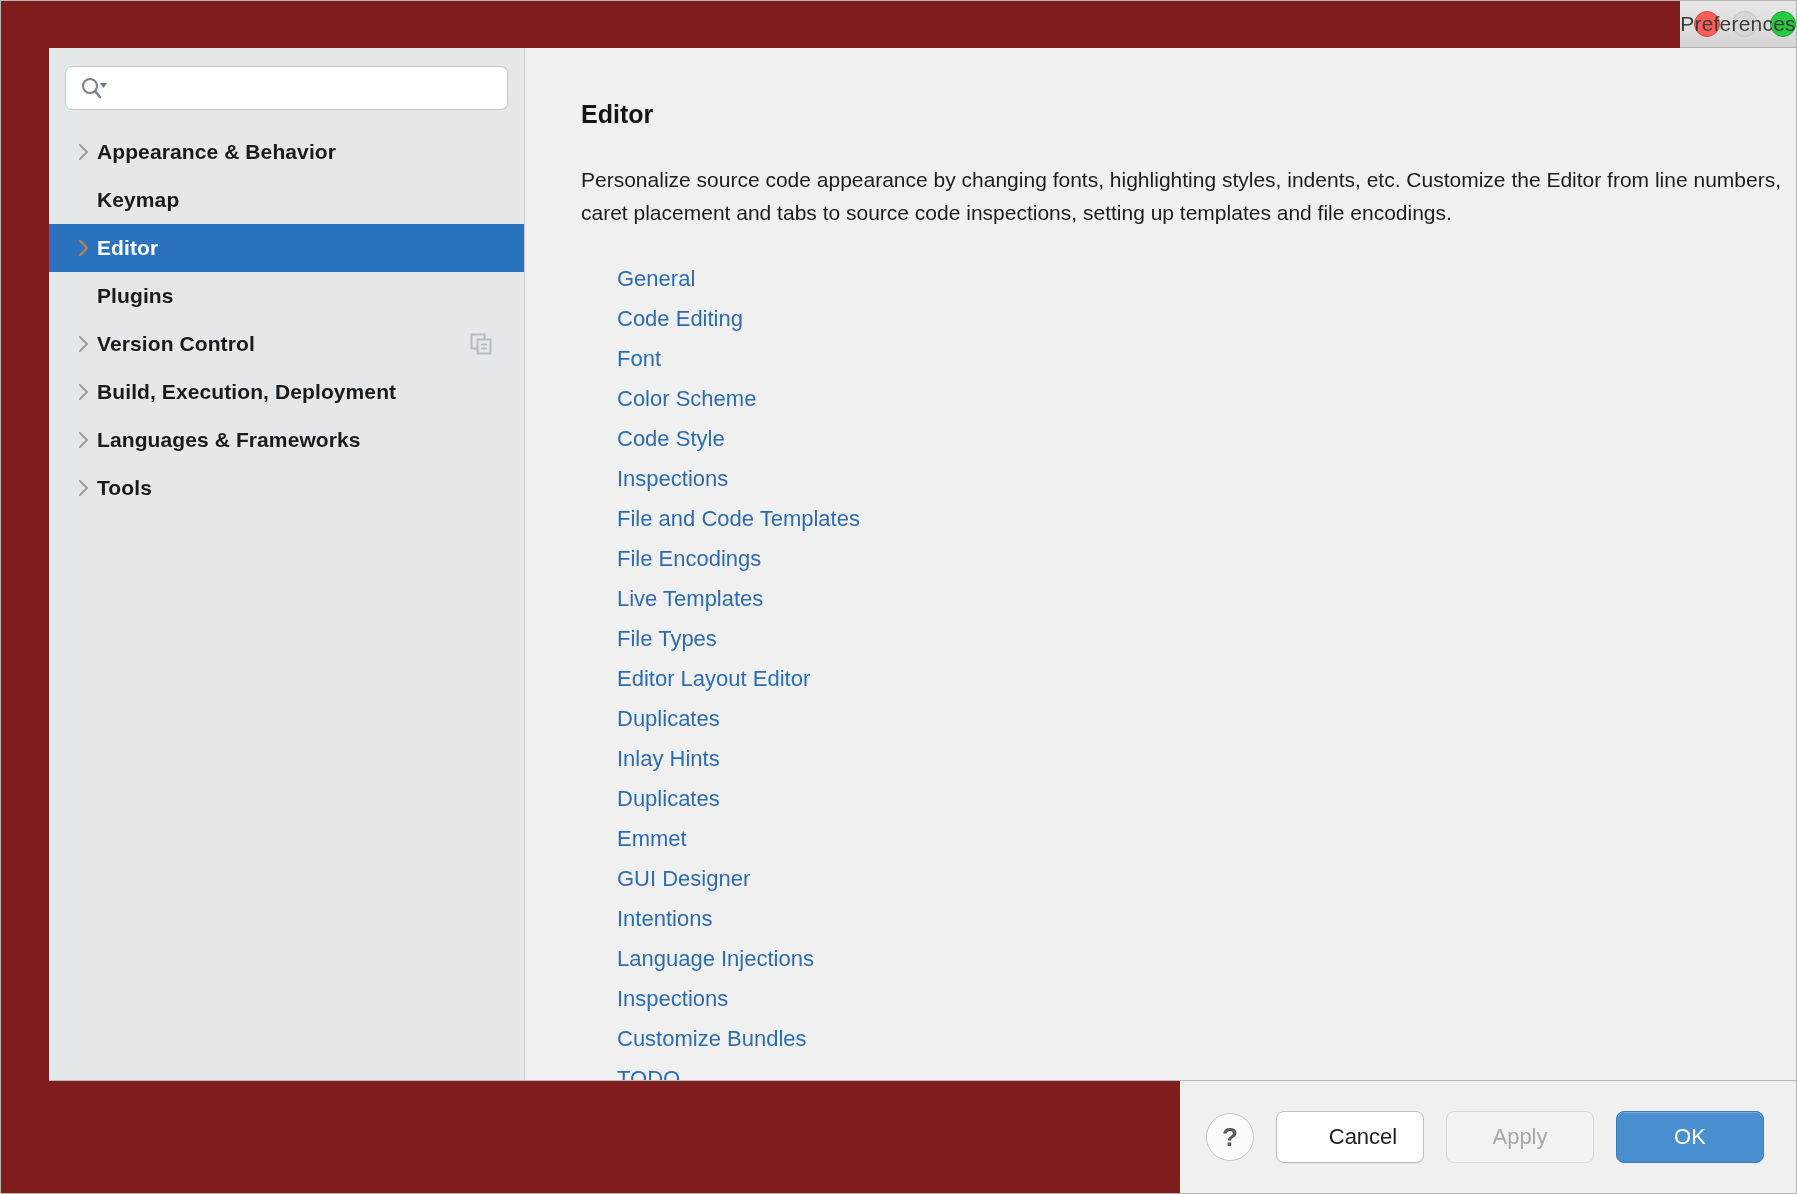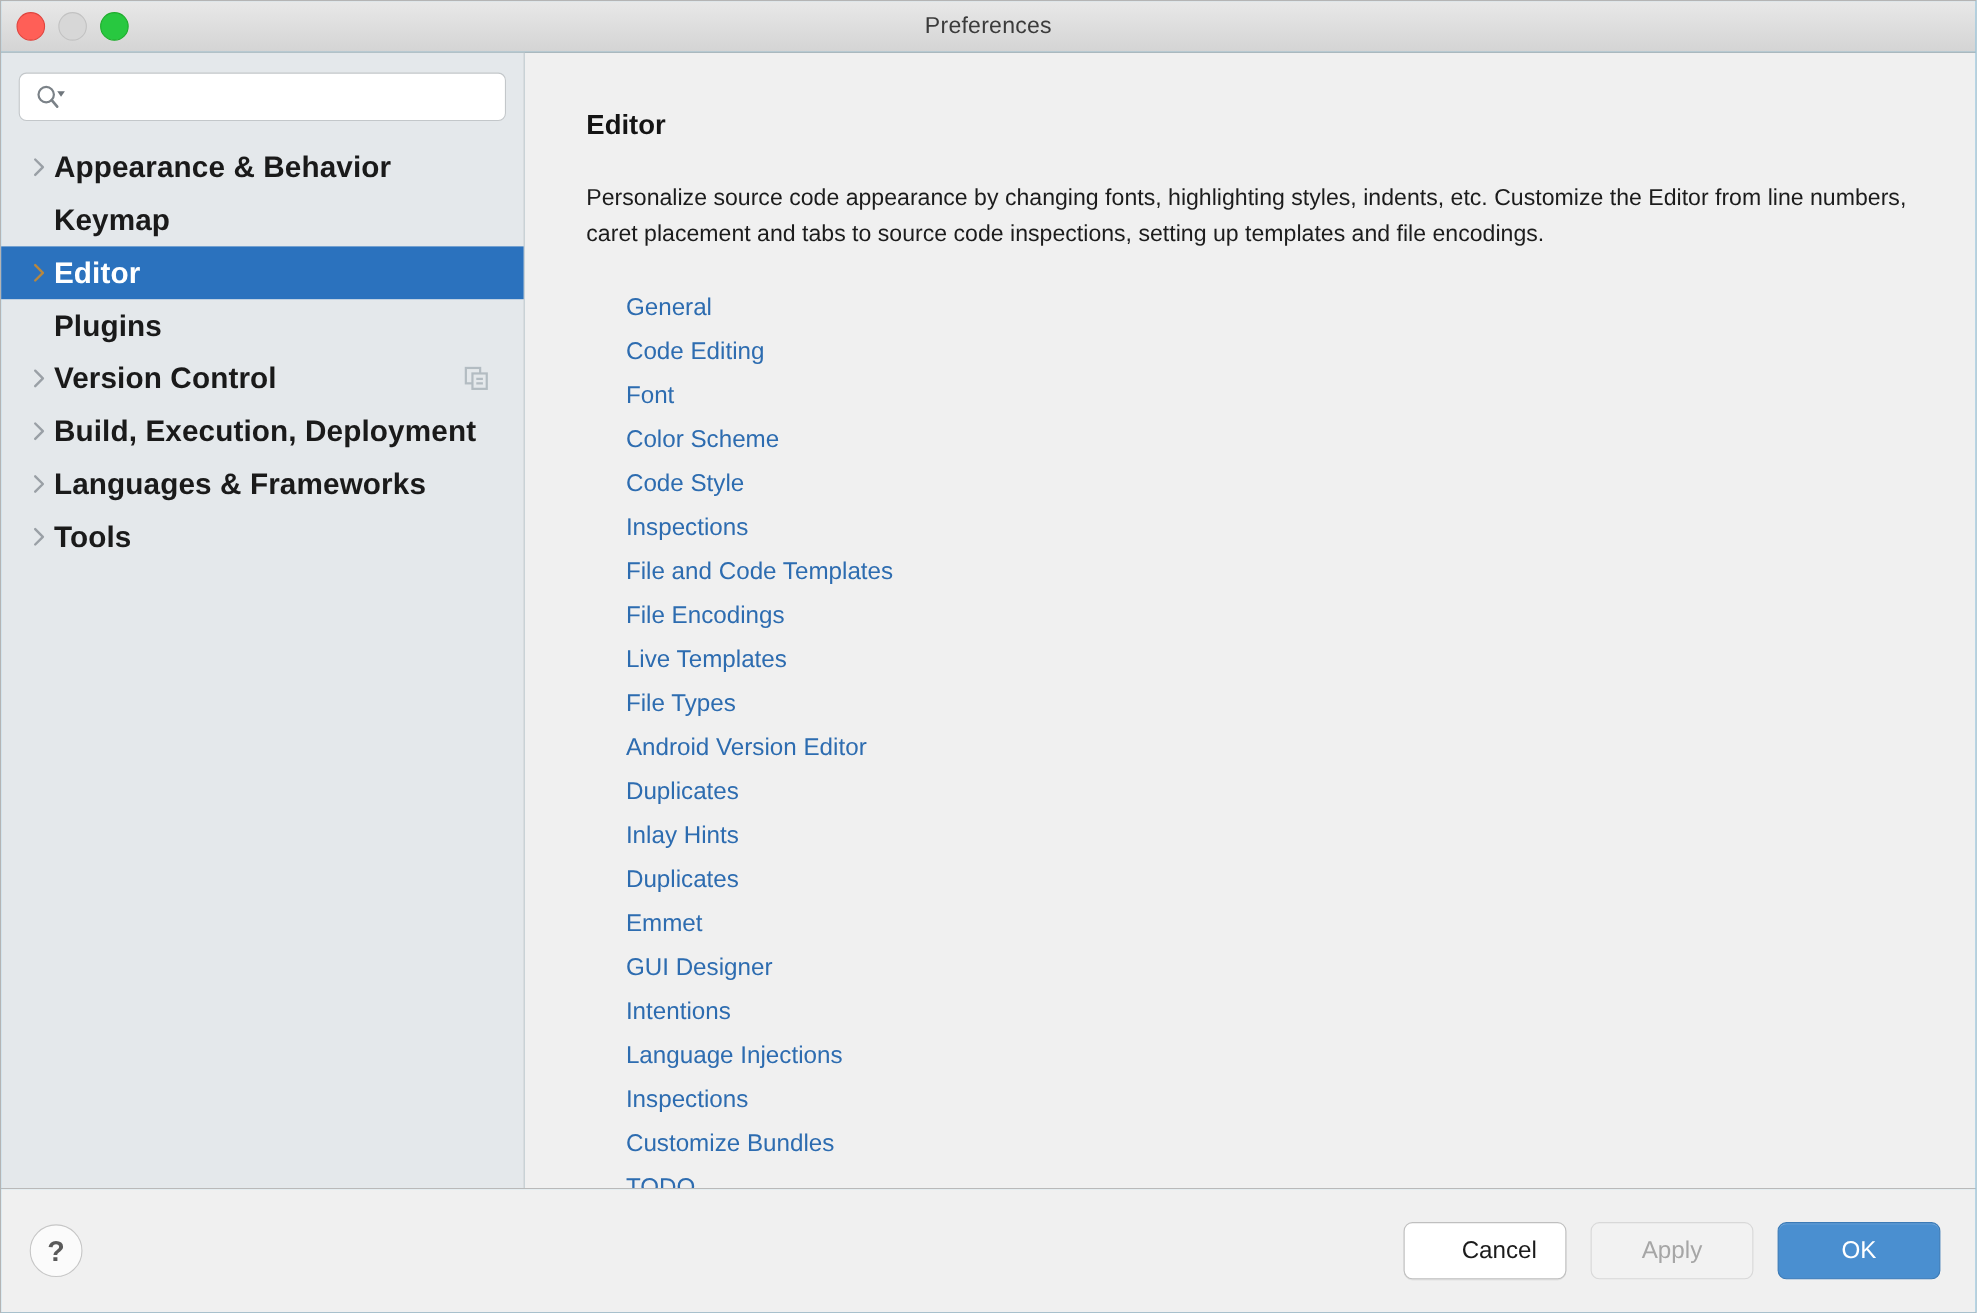--- a/index.html
+++ b/index.html
@@ -11,24 +11,25 @@
     font-family: "Liberation Sans", sans-serif;
     -webkit-font-smoothing: antialiased;
   }
 
   .window {
     position: relative;
     width: 1797px;
     height: 1194px;
     box-sizing: border-box;
     border: 1px solid #b4b4b4;
-    background: #7dd3fc;
+    background: #7f1d1d;
     overflow: hidden;
     display: flex;
     flex-direction: column;
+    align-items: flex-end;
   }
 
   
   .titlebar {
     position: relative;
     height: 46px;
     flex: 0 0 46px;
     background: linear-gradient(to bottom, #e8e8e8 0%, #d4d4d4 100%);
     border-bottom: 1px solid #b0b0b0;
     display: flex;
@@ -122,21 +123,21 @@
   }
   .tree-row .chev {
     width: 26px;
     flex: 0 0 26px;
     display: flex;
     align-items: center;
     justify-content: center;
     color: #9aa0a6;
   }
   .tree-label {
-    font-size: 27px;
+    font-size: 21px;
     font-weight: bold;
     color: #1a1a1a;
     letter-spacing: 0.1px;
     white-space: nowrap;
   }
   .tree-row.selected {
     background: #2b72be;
   }
   .tree-row.selected .tree-label { color: #ffffff; }
   .tree-row.selected .chev { color: #b6873f; }
@@ -351,21 +352,21 @@
       <li><a class="sub-link">General</a></li>
           <li><a class="sub-link">Code Editing</a></li>
           <li><a class="sub-link">Font</a></li>
           <li><a class="sub-link">Color Scheme</a></li>
           <li><a class="sub-link">Code Style</a></li>
           <li><a class="sub-link">Inspections</a></li>
           <li><a class="sub-link">File and Code Templates</a></li>
           <li><a class="sub-link">File Encodings</a></li>
           <li><a class="sub-link">Live Templates</a></li>
           <li><a class="sub-link">File Types</a></li>
-          <li><a class="sub-link">Android Version Editor</a></li>
+          <li><a class="sub-link">Editor Layout Editor</a></li>
           <li><a class="sub-link">Duplicates</a></li>
           <li><a class="sub-link">Inlay Hints</a></li>
           <li><a class="sub-link">Duplicates</a></li>
           <li><a class="sub-link">Emmet</a></li>
           <li><a class="sub-link">GUI Designer</a></li>
           <li><a class="sub-link">Intentions</a></li>
           <li><a class="sub-link">Language Injections</a></li>
           <li><a class="sub-link">Inspections</a></li>
           <li><a class="sub-link">Customize Bundles</a></li>
           <li><a class="sub-link">TODO</a></li>

